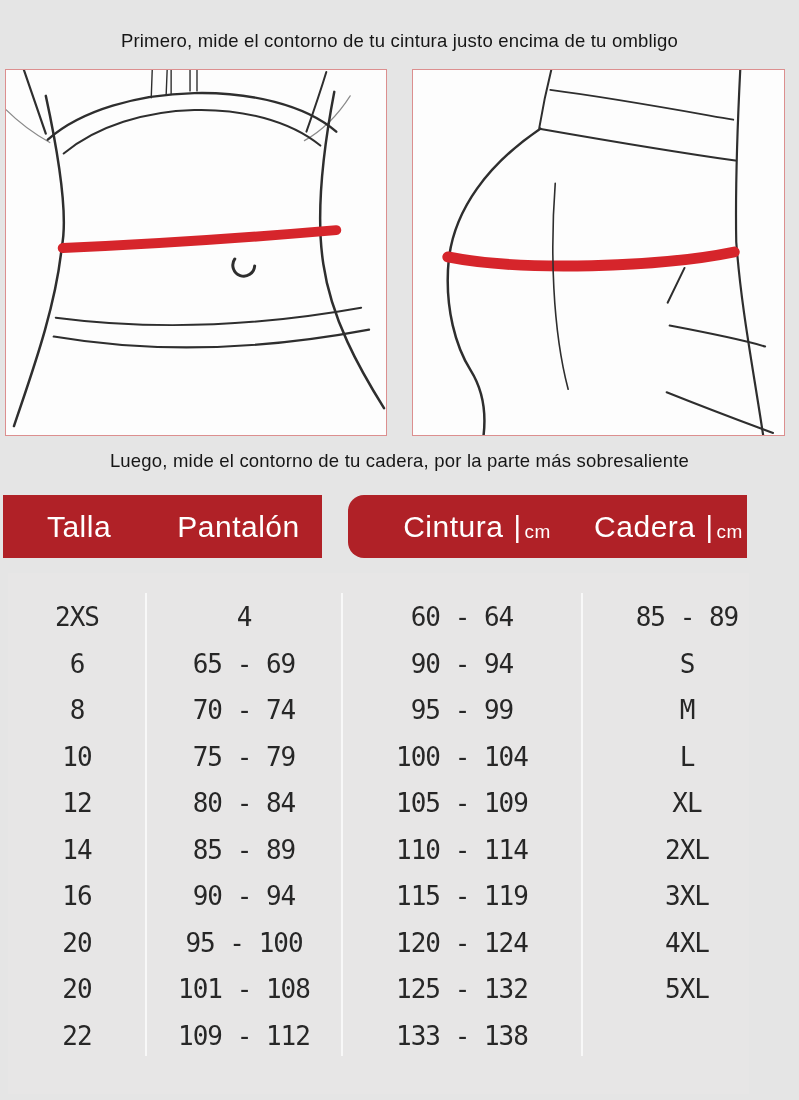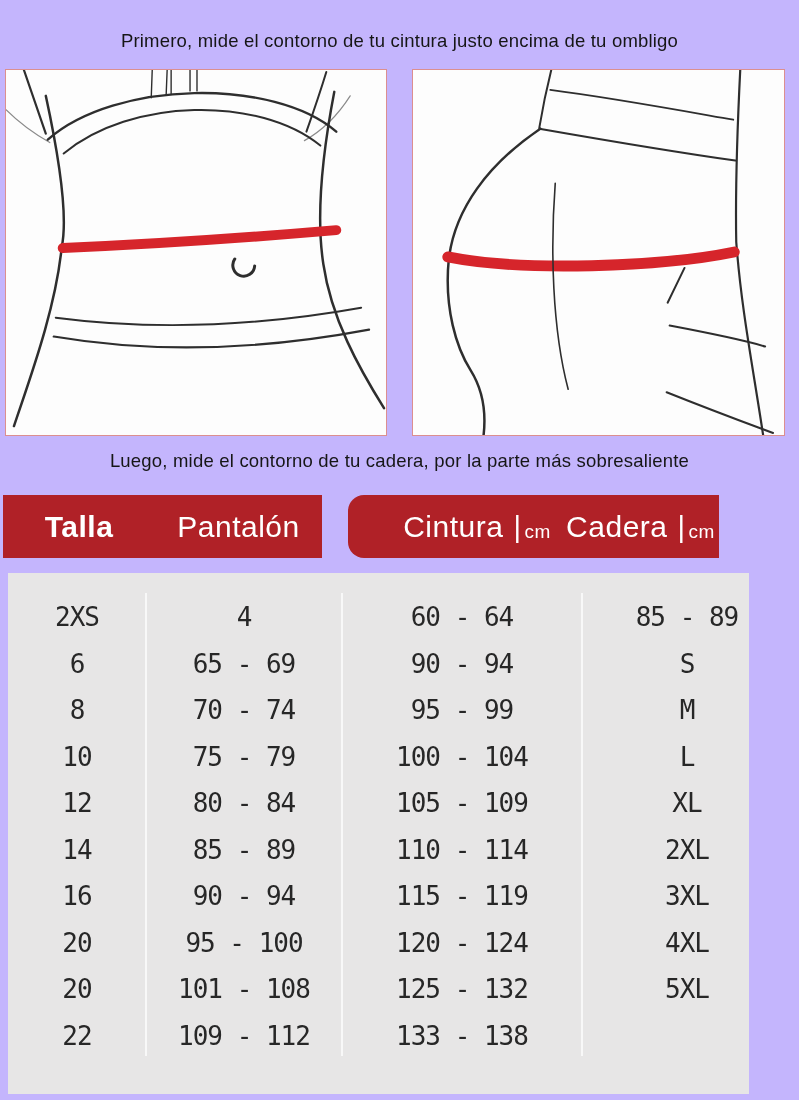--- a/index.html
+++ b/index.html
@@ -6,21 +6,21 @@
     --header-bg:#b02127;
     --table-bg:#e7e6e6;
     --measure-band:#d6252b;
     --figure-border:#dc8f8f;
     --header-text:#ffffff;
     --body-text:#272727;
     --title-text:#161616;
   }
   html,body{margin:0;padding:0;background:#fff;}
   .page{
-    position:relative;width:799px;height:1100px;background:#c4b5fd;overflow:hidden;
+    position:relative;width:799px;height:1100px;background:#e5e5e5;overflow:hidden;
     font-family:"Liberation Sans",sans-serif;
   }
   .instruction{
     position:absolute;left:0;right:0;text-align:center;
     font-size:18.5px;letter-spacing:.2px;color:var(--title-text);
   }
   .instruction.step1{top:30px;}
   .instruction.step2{top:450px;}
   .figure-box{
     position:absolute;top:69px;height:367px;
@@ -30,24 +30,24 @@
   .figure-box.hip{left:412px;width:373px;}
   .figure-box svg{display:block;width:100%;height:100%;}
   .ink{fill:none;stroke:#2e2e2e;stroke-linecap:round;stroke-linejoin:round;}
   .ink.thin{stroke:#8a8a8a;}
   .band{fill:none;stroke:var(--measure-band);stroke-linecap:round;}
   .header-cell{
     position:absolute;top:495px;height:63px;background:var(--header-bg);
     display:flex;align-items:center;justify-content:center;
     color:var(--header-text);font-size:30px;letter-spacing:.5px;
   }
-  .header-cell.talla{left:3px;width:152px;font-weight:bold;}
+  .header-cell.talla{left:3px;width:152px;}
   .header-cell.pantalon{left:155px;width:167px;}
   .header-cell.cintura{left:348px;width:258px;border-radius:16px;}
-  .header-cell.cadera{left:562px;width:157px;}
+  .header-cell.cadera{left:590px;width:157px;}
   .hbar{font-size:29px;margin:0 3px 0 10px;font-weight:300;position:relative;top:1px;}
   .hunit{font-size:19px;position:relative;top:5px;}
   .hbar:empty,.hunit:empty{display:none;}
   .table-panel{
     position:absolute;left:8px;top:573px;width:741px;height:521px;
     background:var(--table-bg);
   }
   .col-divider{position:absolute;top:20px;bottom:38px;width:2px;background:#f8f8f8;}
   .col-divider.d1{left:137px;}
   .col-divider.d2{left:333px;}

